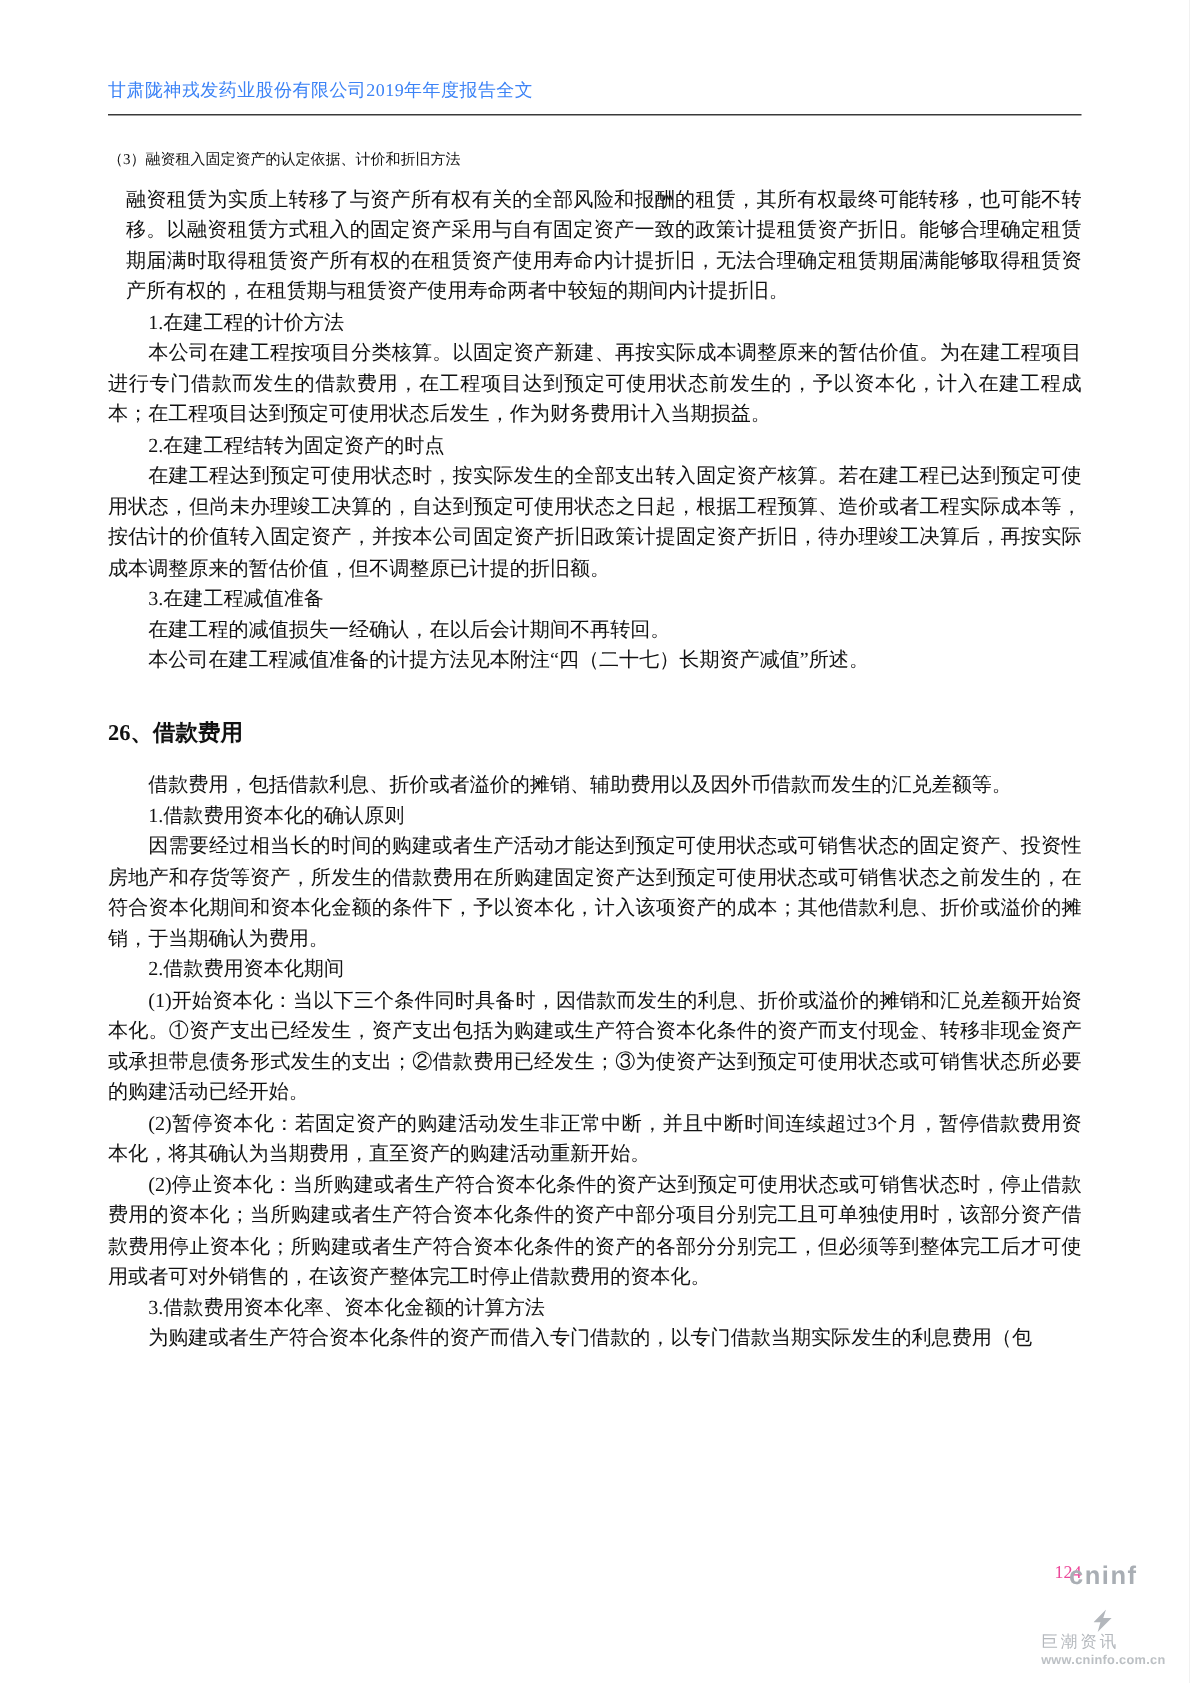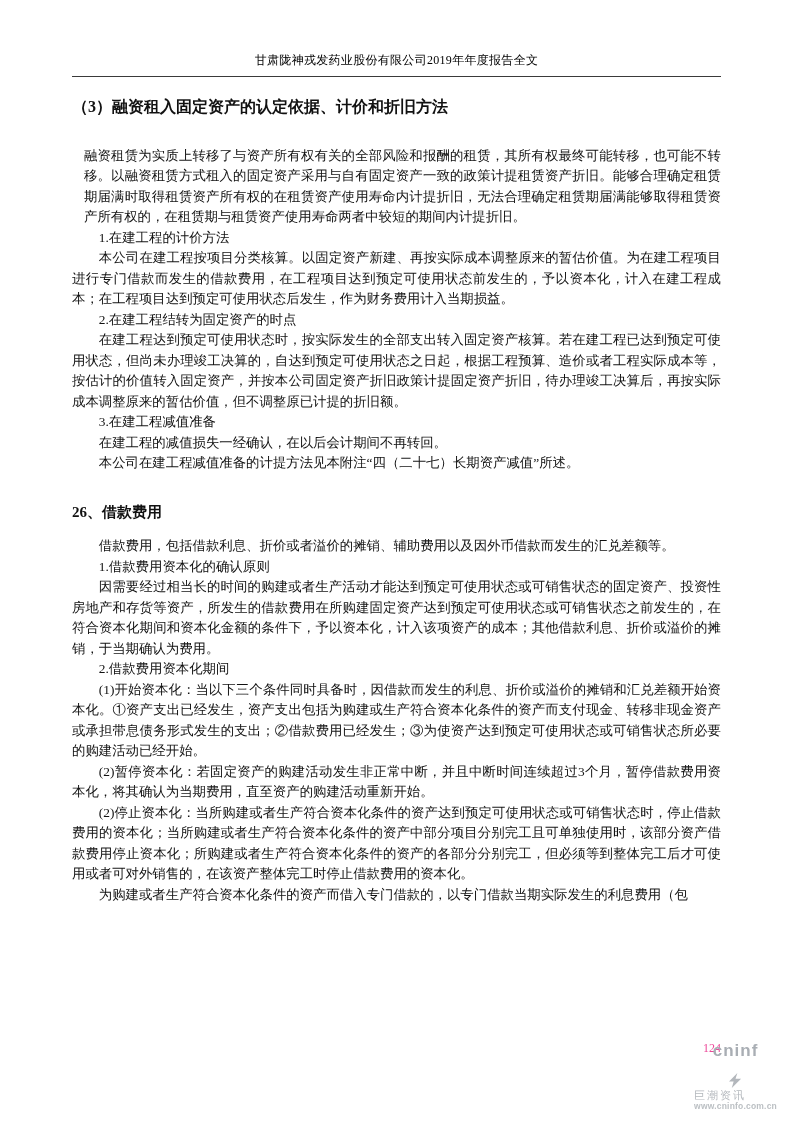--- a/index.html
+++ b/index.html
@@ -9,40 +9,40 @@
     height: 1122px;
     margin: 0 auto;
     background: #ffffff;
     font-family: "Liberation Serif", "DejaVu Serif", serif;
     color: #111111;
     overflow: hidden;
     box-sizing: border-box;
   }
   .header-wrap {
     padding: 52px 72px 0 72px;
-    text-align: center;
+    text-align: left;
     font-size: 12px;
-    color: #000000;
+    color: #3b82f6;
     letter-spacing: 0.3px;
   }
   .header-rule {
     margin: 7px 72px 0 72px;
     border: 0;
     border-top: 1.6px solid #3a3a3a;
     height: 0;
   }
   .body-wrap {
     padding: 16px 72px 0 72px;
     font-size: 13.4px;
     line-height: 20.5px;
   }
   .h-sub {
-    font-size: 16px;
-    font-weight: 700;
-    margin: 4px 0 28px 0;
+    font-size: 10px;
+    font-weight: 400;
+    margin: 4px 0 5px 0;
   }
   .h-main {
     font-size: 15px;
     font-weight: 700;
     margin: 34px 0 14px 0;
   }
   .h-main.gap-lg { margin-top: 28px; }
   .para {
     margin: 0;
     text-align: justify;
@@ -111,20 +111,21 @@
     <p class="para">本公司在建工程减值准备的计提方法见本附注“四（二十七）长期资产减值”所述。</p>
 
     <h2 class="h-main gap-lg">26、借款费用</h2>
     <p class="para">借款费用，包括借款利息、折价或者溢价的摊销、辅助费用以及因外币借款而发生的汇兑差额等。</p>
     <p class="para">1.借款费用资本化的确认原则</p>
     <p class="para">因需要经过相当长的时间的购建或者生产活动才能达到预定可使用状态或可销售状态的固定资产、投资性房地产和存货等资产，所发生的借款费用在所购建固定资产达到预定可使用状态或可销售状态之前发生的，在符合资本化期间和资本化金额的条件下，予以资本化，计入该项资产的成本；其他借款利息、折价或溢价的摊销，于当期确认为费用。</p>
     <p class="para">2.借款费用资本化期间</p>
     <p class="para">(1)开始资本化：当以下三个条件同时具备时，因借款而发生的利息、折价或溢价的摊销和汇兑差额开始资本化。①资产支出已经发生，资产支出包括为购建或生产符合资本化条件的资产而支付现金、转移非现金资产或承担带息债务形式发生的支出；②借款费用已经发生；③为使资产达到预定可使用状态或可销售状态所必要的购建活动已经开始。</p>
     <p class="para">(2)暂停资本化：若固定资产的购建活动发生非正常中断，并且中断时间连续超过3个月，暂停借款费用资本化，将其确认为当期费用，直至资产的购建活动重新开始。</p>
     <p class="para">(2)停止资本化：当所购建或者生产符合资本化条件的资产达到预定可使用状态或可销售状态时，停止借款费用的资本化；当所购建或者生产符合资本化条件的资产中部分项目分别完工且可单独使用时，该部分资产借款费用停止资本化；所购建或者生产符合资本化条件的资产的各部分分别完工，但必须等到整体完工后才可使用或者可对外销售的，在该资产整体完工时停止借款费用的资本化。</p>
+    <p class="para">3.借款费用资本化率、资本化金额的计算方法</p>
     <p class="para">为购建或者生产符合资本化条件的资产而借入专门借款的，以专门借款当期实际发生的利息费用（包</p>
 
   </div>
 
   <div class="page-number">124</div>
 
   <div class="cninfo">
     <div class="cninfo-brand-row">
       <span class="cninfo-brand">cninf</span>
       <span class="cninfo-icon">

